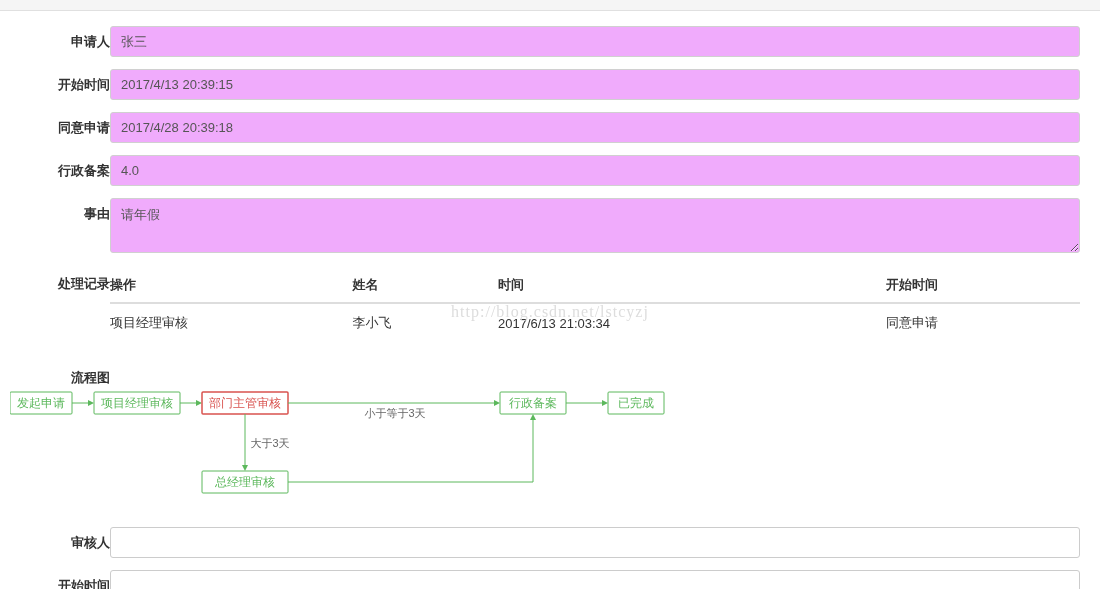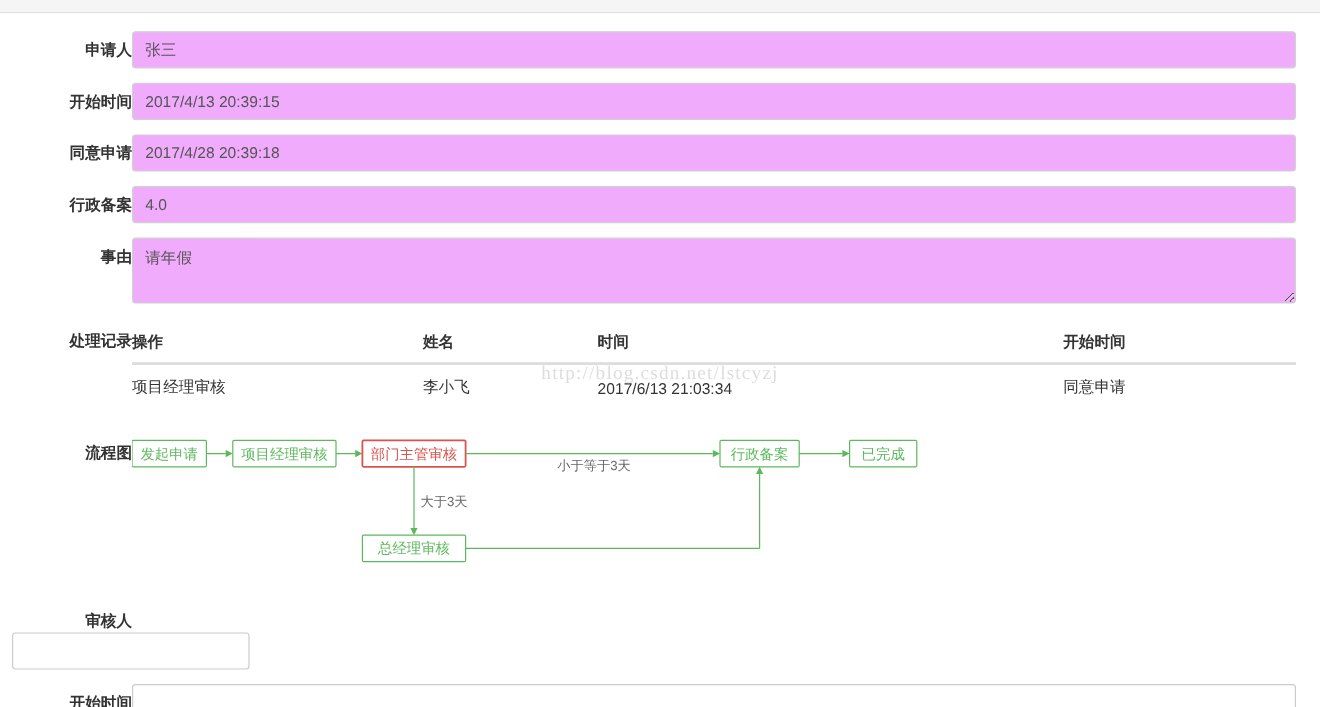--- a/index.html
+++ b/index.html
@@ -187,21 +187,21 @@
             <td>2017/6/13 21:03:34</td>
             <td>同意申请</td>
           </tr>
         </tbody>
       </table>
     </div>
   </div>
 
   <div class="watermark">http://blog.csdn.net/lstcyzj</div>
 
-  <div class="form-row" style="margin-top:20px;">
+  <div class="form-row" style="margin-top:20px;flex-direction:column;">
     <label class="form-label">流程图</label>
     <div class="form-control">
       <svg class="flow-svg" width="700" height="110">
 
         <rect class="flow-box" x="0" y="5" width="62" height="22" rx="1"></rect>
         <text class="flow-text" x="31" y="17">发起申请</text>
 
         <line class="flow-line" x1="62" y1="16" x2="78" y2="16"></line>
         <polygon class="flow-arrow" points="78,13 84,16 78,19"></polygon>
 
@@ -234,21 +234,21 @@
 
         <line class="flow-line" x1="556" y1="16" x2="592" y2="16"></line>
         <polygon class="flow-arrow" points="592,13 598,16 592,19"></polygon>
 
         <rect class="flow-box" x="598" y="5" width="56" height="22" rx="1"></rect>
         <text class="flow-text" x="626" y="17">已完成</text>
       </svg>
     </div>
   </div>
 
-  <div class="form-row" style="margin-top:30px;flex-direction:column;">
+  <div class="form-row" style="margin-top:30px;">
     <label class="form-label">审核人</label>
     <div class="form-control">
       <input type="text" class="input-white" value="" style="">
     </div>
   </div>
 
   <div class="form-row">
     <label class="form-label">开始时间</label>
     <div class="form-control">
       <textarea class="input-white" style=""></textarea>

